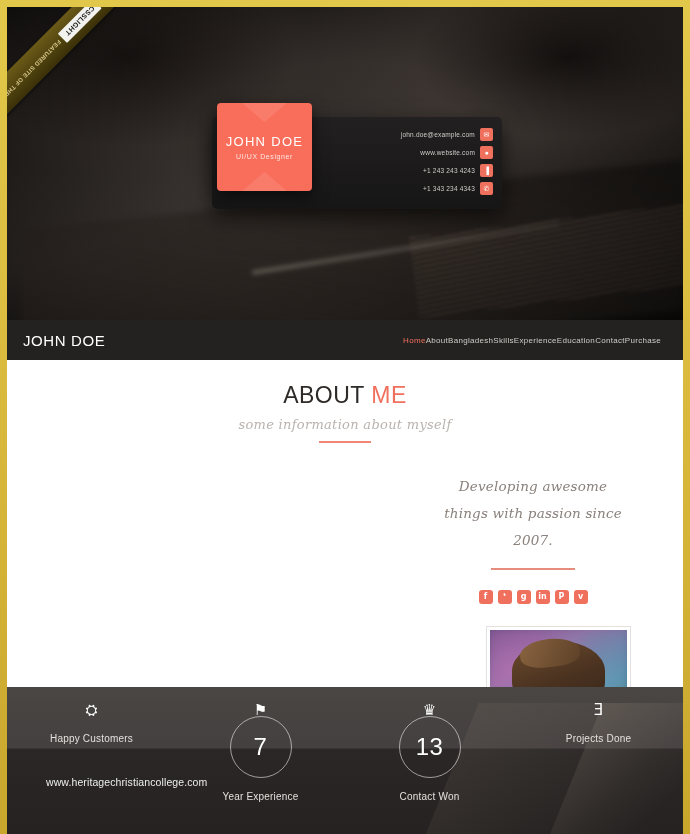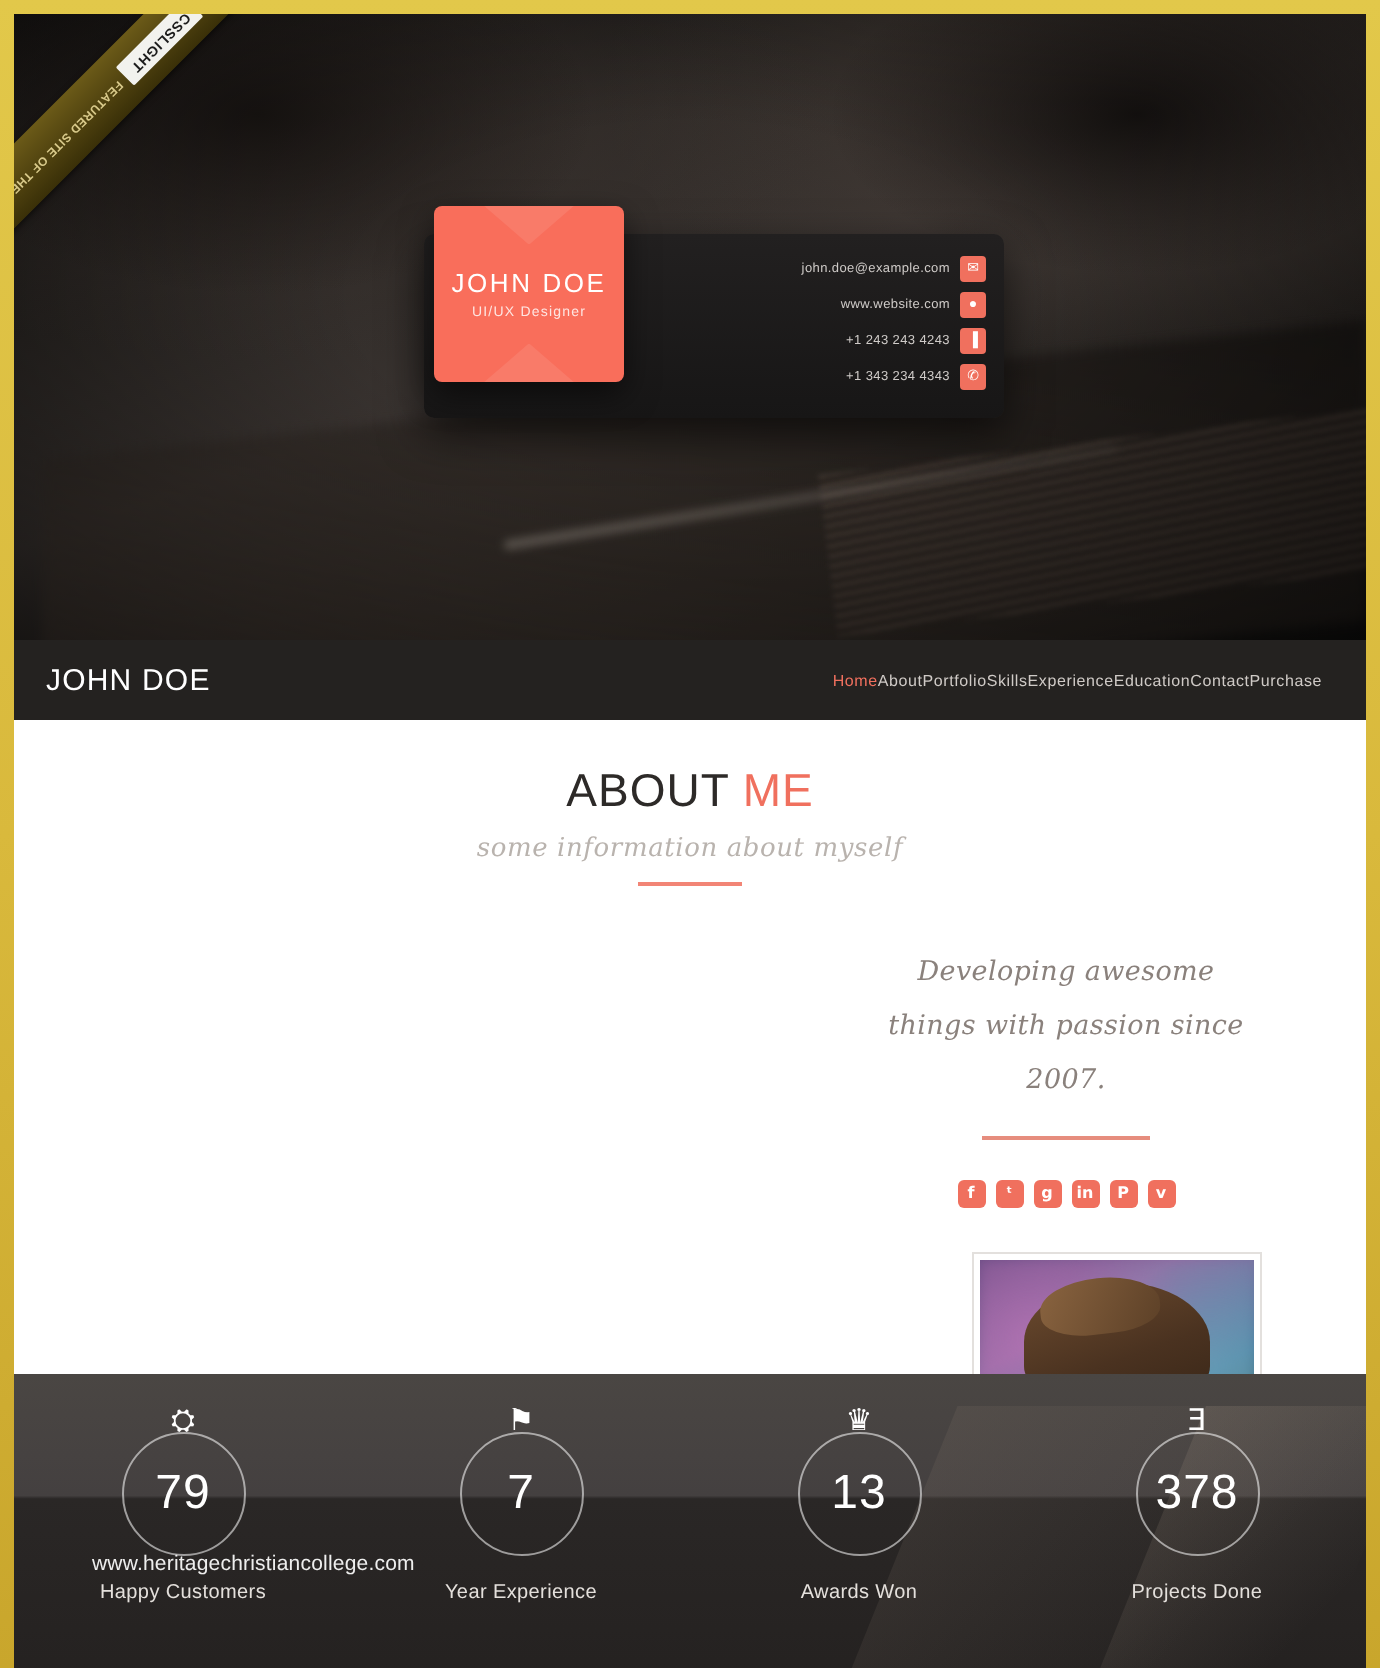--- a/index.html
+++ b/index.html
@@ -262,21 +262,21 @@
         </div>
       </div>
     </div>
   </div>
 
   <div class="nav">
     <div class="brand">JOHN DOE</div>
     <div class="menu">
       <a href="#" class="active">Home</a>
       <a href="#">About</a>
-      <a href="#">Portfolio</a>
+      <a href="#">Bangladesh</a>
       <a href="#">Skills</a>
       <a href="#">Experience</a>
       <a href="#">Education</a>
       <a href="#">Contact</a>
       <a href="#">Purchase</a>
     </div>
   </div>
 
   <div class="about">
     <div class="sec-title">
@@ -333,44 +333,38 @@
 
     </div>
   </div>
 
   <div class="counters">
     <div class="diag"></div>
     <div class="diag2"></div>
     <div class="crow">
       <div class="citem">
         <div class="cicon">⛭</div>
-        <div class="ccirc">
-          <span class="cnum">79</span>
-        </div>
         <div class="clabel">Happy Customers</div>
       </div>
       <div class="citem">
         <div class="cicon">⚑</div>
         <div class="ccirc">
           <span class="cnum">7</span>
         </div>
         <div class="clabel">Year Experience</div>
       </div>
       <div class="citem">
         <div class="cicon">♛</div>
         <div class="ccirc">
           <span class="cnum">13</span>
         </div>
-        <div class="clabel">Awards Won</div>
+        <div class="clabel">Contact Won</div>
       </div>
       <div class="citem">
         <div class="cicon">Ǝ</div>
-        <div class="ccirc">
-          <span class="cnum">378</span>
-        </div>
         <div class="clabel">Projects Done</div>
       </div>
     </div>
   </div>
 
 </div>
 </div>
 
 <div class="watermark">www.heritagechristiancollege.com</div>
 

